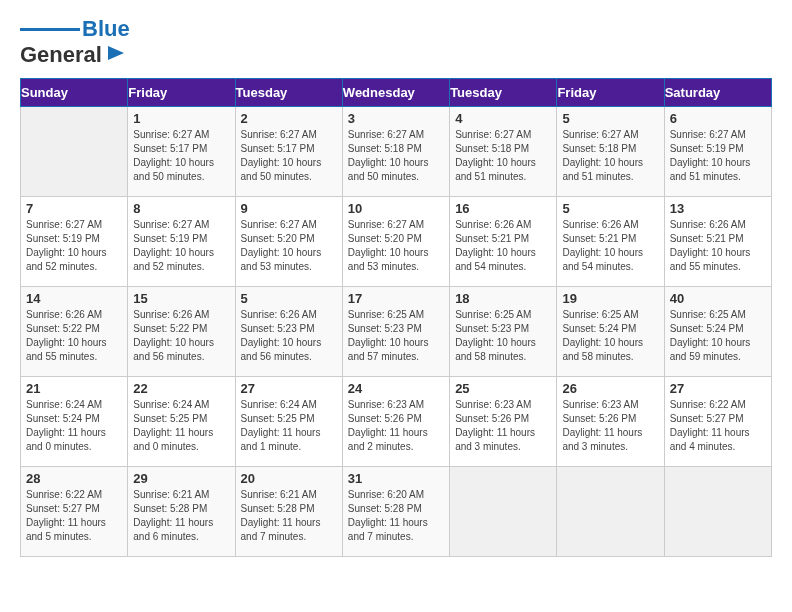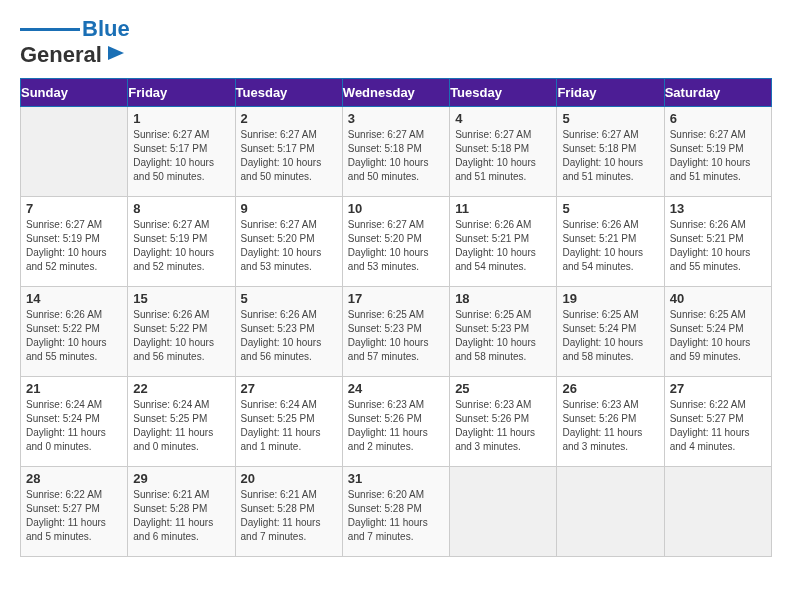--- a/index.html
+++ b/index.html
@@ -184,21 +184,21 @@
       </td>
         <td>
         <div class="day-num">10</div>
         <div class="day-info">
           Sunrise: 6:27 AM<br>
           Sunset: 5:20 PM<br>
           Daylight: 10 hours and 53 minutes.
         </div>
       </td>
         <td>
-        <div class="day-num">11</div>
+        <div class="day-num">16</div>
         <div class="day-info">
           Sunrise: 6:26 AM<br>
           Sunset: 5:21 PM<br>
           Daylight: 10 hours and 54 minutes.
         </div>
       </td>
         <td>
         <div class="day-num">5</div>
         <div class="day-info">
           Sunrise: 6:26 AM<br>

